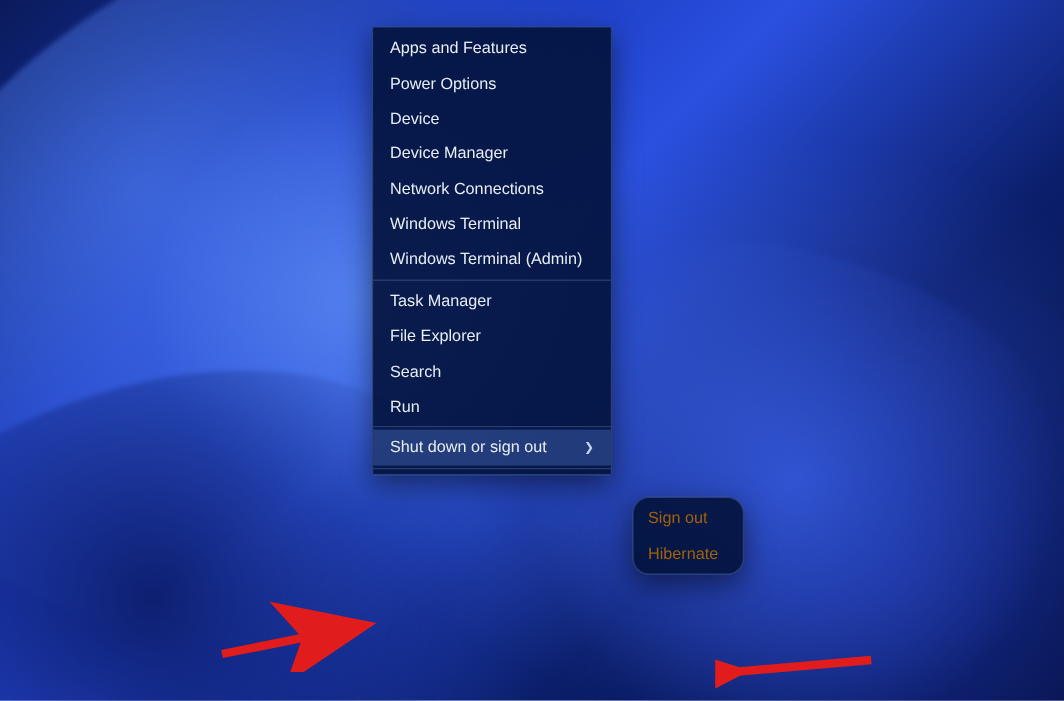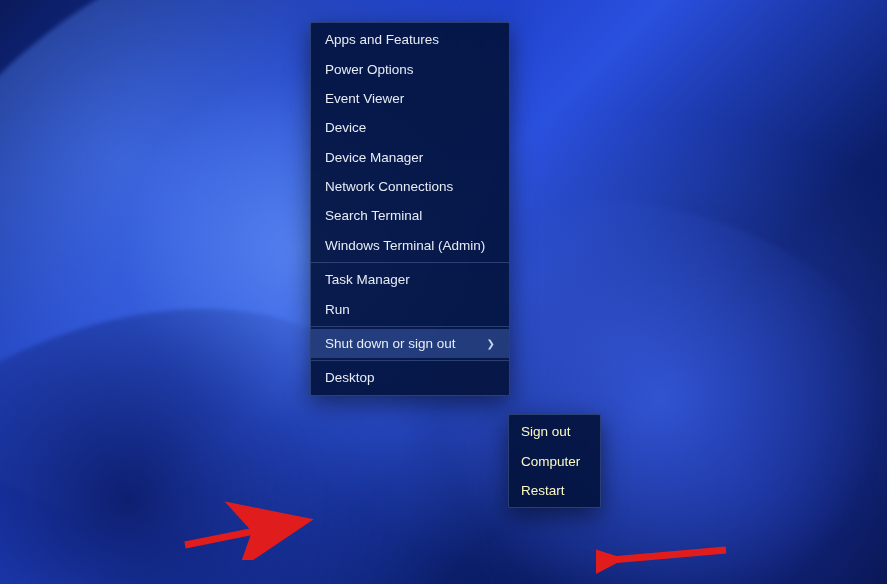--- a/index.html
+++ b/index.html
@@ -66,29 +66,29 @@
       margin: 2px 0;
     }
     .chevron {
       font-size: 10px;
       color: #c8d6ef;
       margin-left: 6px;
     }
 
     .submenu {
       position: absolute;
-      left: 508px;
+      left: 527px;
       top: 414px;
       width: 93px;
       background: rgba(3, 20, 62, 0.92);
       border: 1px solid rgba(130,160,220,0.3);
-      border-radius: 2px;
+      border-radius: 14px;
       box-shadow: 0 8px 24px rgba(0,0,0,0.5);
       padding: 2px 0;
-      color: #fef9c3;
+      color: #a16207;
       font-size: 13.5px;
     }
     .submenu .menu-item { padding: 7.2px 12px; }
 
     .arrow {
       position: absolute;
       pointer-events: none;
     }
   </style>
 </head>
@@ -102,64 +102,61 @@
   <div class="wave d"></div>
 
   <div class="context-menu" id="main-menu">
       <div class="menu-item">
         <span>Apps and Features</span>
       </div>
       <div class="menu-item">
         <span>Power Options</span>
       </div>
       <div class="menu-item">
-        <span>Event Viewer</span>
-      </div>
-      <div class="menu-item">
         <span>Device</span>
       </div>
       <div class="menu-item">
         <span>Device Manager</span>
       </div>
       <div class="menu-item">
         <span>Network Connections</span>
       </div>
       <div class="menu-item">
-        <span>Search Terminal</span>
+        <span>Windows Terminal</span>
       </div>
       <div class="menu-item">
         <span>Windows Terminal (Admin)</span>
       </div>
       <div class="separator"></div>
       <div class="menu-item">
         <span>Task Manager</span>
+      </div>
+      <div class="menu-item">
+        <span>File Explorer</span>
+      </div>
+      <div class="menu-item">
+        <span>Search</span>
       </div>
       <div class="menu-item">
         <span>Run</span>
       </div>
       <div class="separator"></div>
       <div class="menu-item hovered">
         <span>Shut down or sign out</span>
         <span class="chevron">❯</span>
       </div>
       <div class="separator"></div>
-      <div class="menu-item">
-        <span>Desktop</span>
-      </div>
     </div>
 
   <div class="submenu" id="sub-menu">
       <div class="menu-item">
         <span>Sign out</span>
       </div>
       <div class="menu-item">
-        <span>Computer</span>
-      </div>
-      <div class="menu-item">
-        <span>Restart</span>
+        <span>Hibernate</span>
       </div>
     </div>
 
   <svg class="arrow" style="left:180px; top:500px;" width="140" height="60">
     <defs>
       <marker id="ah1" markerWidth="12" markerHeight="12" refX="10" refY="5" orient="auto">
         <path d="M0,0 L12,5 L0,10 L3,5 Z" fill="#e11c1c"></path>
       </marker>
     </defs>
     <line x1="5" y1="45" x2="120" y2="22" stroke="#e11c1c" stroke-width="7" marker-end="url(#ah1)"></line>

